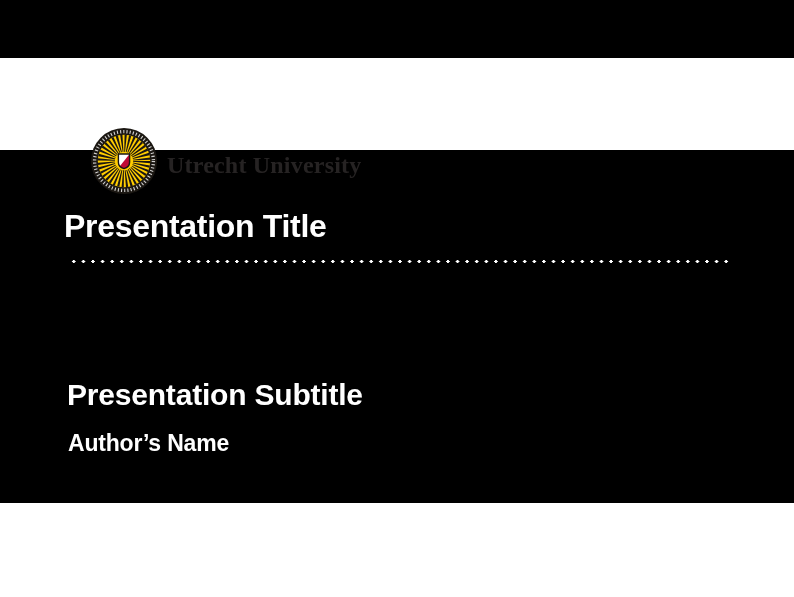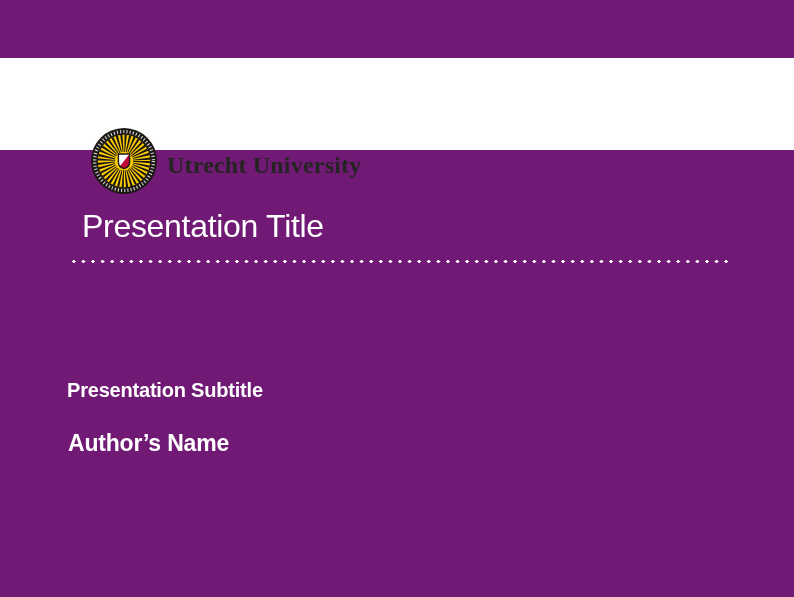--- a/index.html
+++ b/index.html
@@ -3,22 +3,22 @@
 <meta charset="utf-8">
 <style>
   html, body { margin: 0; padding: 0; }
   body {
     width: 794px; height: 597px;
     font-family: "Liberation Sans", sans-serif;
     overflow: hidden;
   }
   .slide {
     position: relative;
-    width: 794px; height: 597px;
-    background: #701a75;
+    width: 794px; height: 503px;
+    background: #000000;
   }
   .band-white {
     position: absolute;
     left: 0; top: 58px;
     width: 794px; height: 92px;
     background: #FFFFFF;
   }
   .logo-wrap {
     position: absolute;
     left: 91px; top: 70px;
@@ -30,41 +30,41 @@
     font-family: "Liberation Serif", serif;
     font-weight: 700;
     font-size: 24px;
     line-height: 26px;
     letter-spacing: 0.2px;
     color: #262323;
     white-space: nowrap;
   }
   .title {
     position: absolute;
-    left: 82px; top: 210px;
+    left: 64px; top: 210px;
     font-size: 32px;
-    font-weight: 400;
+    font-weight: 700;
     line-height: 1;
     letter-spacing: -0.3px;
     color: #FFFFFF;
     white-space: nowrap;
   }
   .dotted-rule {
     position: absolute;
     left: 67px; top: 258px;
     width: 662px; height: 7px;
     background-image: radial-gradient(circle, #FFFFFF 1.55px, rgba(255,255,255,0) 1.75px);
     background-size: 9.6px 7px;
     background-position: 2px center;
     background-repeat: repeat-x;
   }
   .subtitle {
     position: absolute;
     left: 67px; top: 380px;
-    font-size: 20px;
+    font-size: 30px;
     font-weight: 700;
     line-height: 1;
     letter-spacing: -0.2px;
     color: #FFFFFF;
     white-space: nowrap;
   }
   .author {
     position: absolute;
     left: 68px; top: 424px;
     font-size: 23px;

